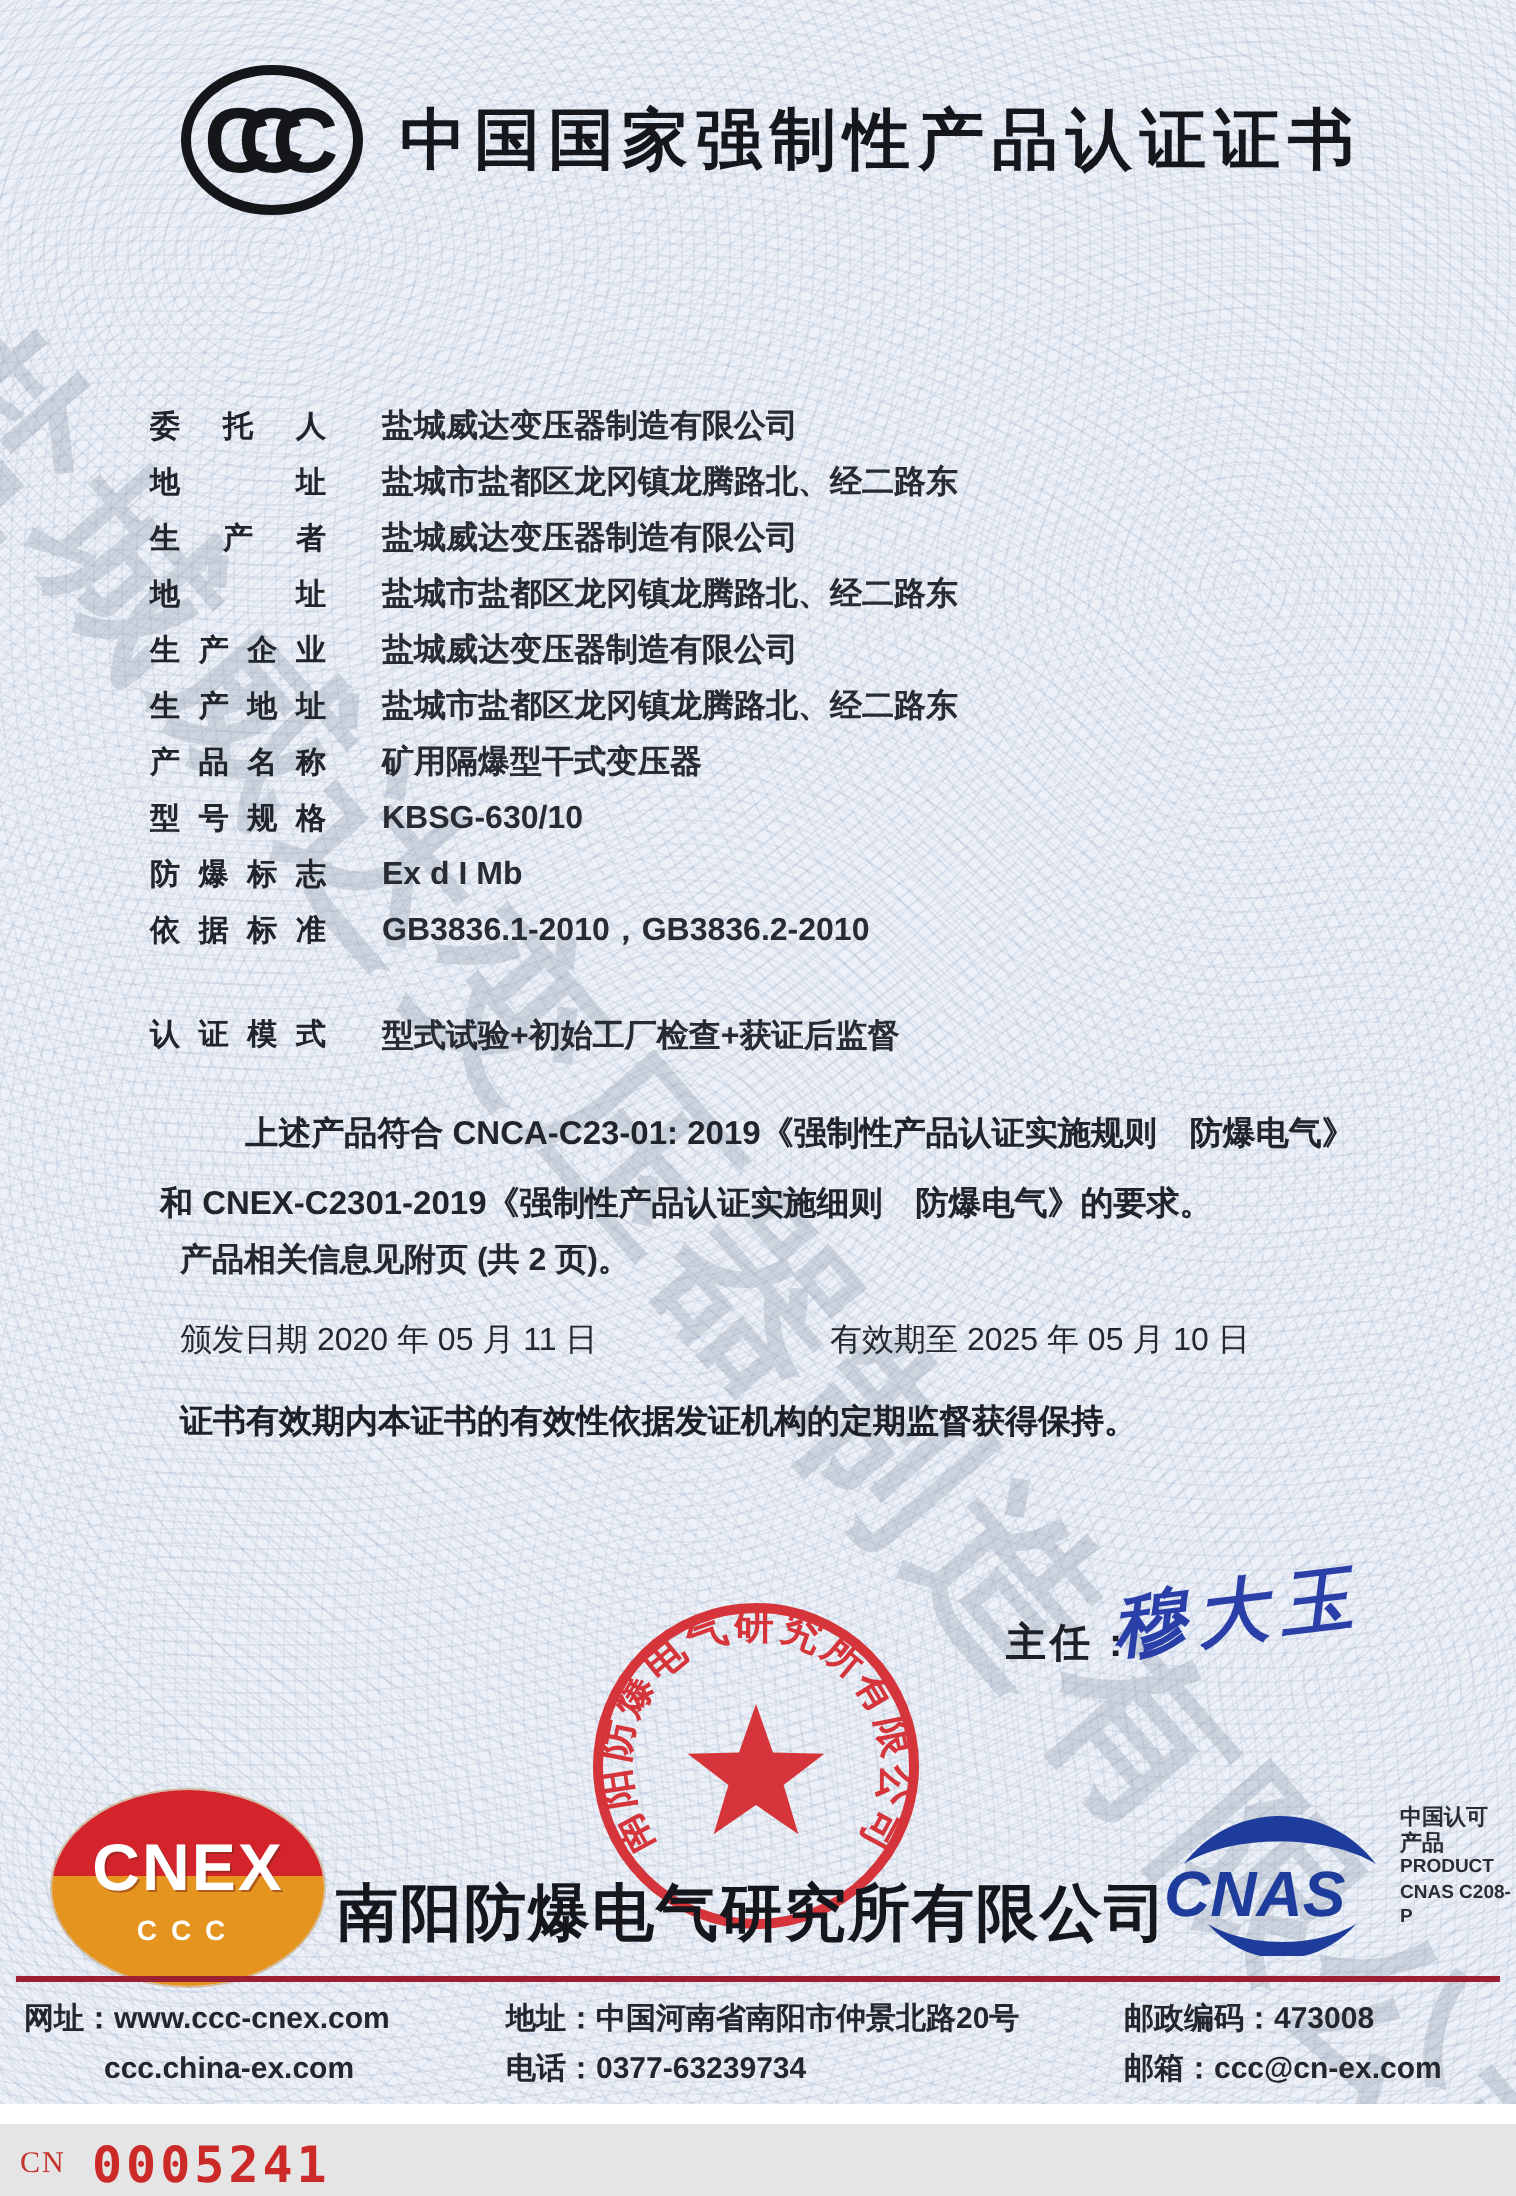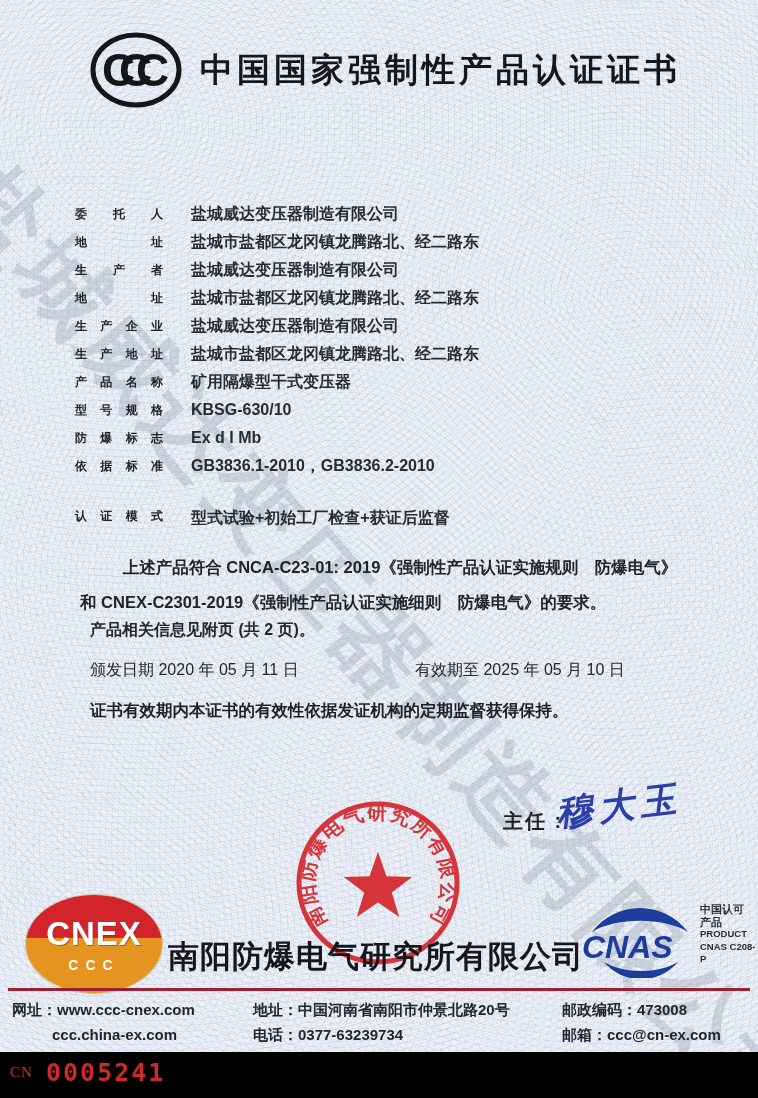--- a/index.html
+++ b/index.html
@@ -31,21 +31,21 @@
   .title {
     position:absolute; left:200px; top:48px; width:520px;
     font-size:33px; font-weight:bold; letter-spacing:4px; color:#15171c;
   }
   .cert-no { position:absolute; left:0; top:137px; width:758px; text-align:center;
     font-size:17px; font-weight:bold; color:#20242b; }
   .cert-no .lbl { white-space:pre; margin-right:10px; }
   .fields { position:absolute; left:75px; top:200px; width:620px; }
   .f-row { height:28px; line-height:28px; white-space:nowrap; }
   .f-label {
-    display:inline-block; width:88px; font-size:12px; font-weight:bold;
+    display:inline-block; width:88px; font-size:15px; font-weight:bold;
     text-align:justify; text-align-last:justify; vertical-align:top; color:#20242b;
   }
   .f-value { display:inline-block; margin-left:28px; font-size:16px; font-weight:bold; color:#272b33; }
   .mode-row { position:absolute; left:75px; top:508px; white-space:nowrap; }
   .mode-row .f-label { width:88px; }
   .compliance { position:absolute; left:80px; top:550px; width:610px;
     font-size:16.5px; font-weight:bold; line-height:35px; color:#20242b; }
   .compliance .l1 { padding-left:30px;text-align:center; }
   .attachment { position:absolute; left:90px; top:620px; font-size:16px; font-weight:bold; color:#23272e; }
   .date-issue { position:absolute; left:90px; top:660px; font-size:16px; font-weight:normal; color:#23272e; }
@@ -73,21 +73,21 @@
   .cnas-block { position:absolute; left:700px; top:903px; font-size:9.5px; font-weight:bold;
     line-height:12.5px; color:#2a2d33; }
   .cnas-block .cn { font-size:11px; }
   .red-line { position:absolute; left:8px; top:988px; width:742px; height:3px; background:#9c1f33; }
   .footer { position:absolute; left:0; top:997px; width:758px; font-size:15px; font-weight:bold; color:#23262c; }
   .fcol { position:absolute; top:0; line-height:25px; }
   .fcol1 { left:12px; }
   .fcol1 .line2 { padding-left:40px; }
   .fcol2 { left:253px; }
   .fcol3 { left:562px; }
-  .serial { position:absolute; left:0; bottom:0; width:758px; height:46px; background:#000000; }
+  .serial { position:absolute; left:0; bottom:0; width:758px; height:36px; background:#e5e5e5; }
   .serial-prefix { position:absolute; left:10px; top:12px; font-family:"Liberation Serif",serif;
     font-size:15px; color:#c5322c; letter-spacing:1px; }
   .serial-number { position:absolute; left:46px; top:6px; font-family:"DejaVu Sans Mono","Liberation Mono",monospace;
     font-size:25px; font-weight:bold; color:#cc2a28; letter-spacing:2px; }
 </style>
 </head>
 <body>
 
 <div class="page">
   <div class="cert">

